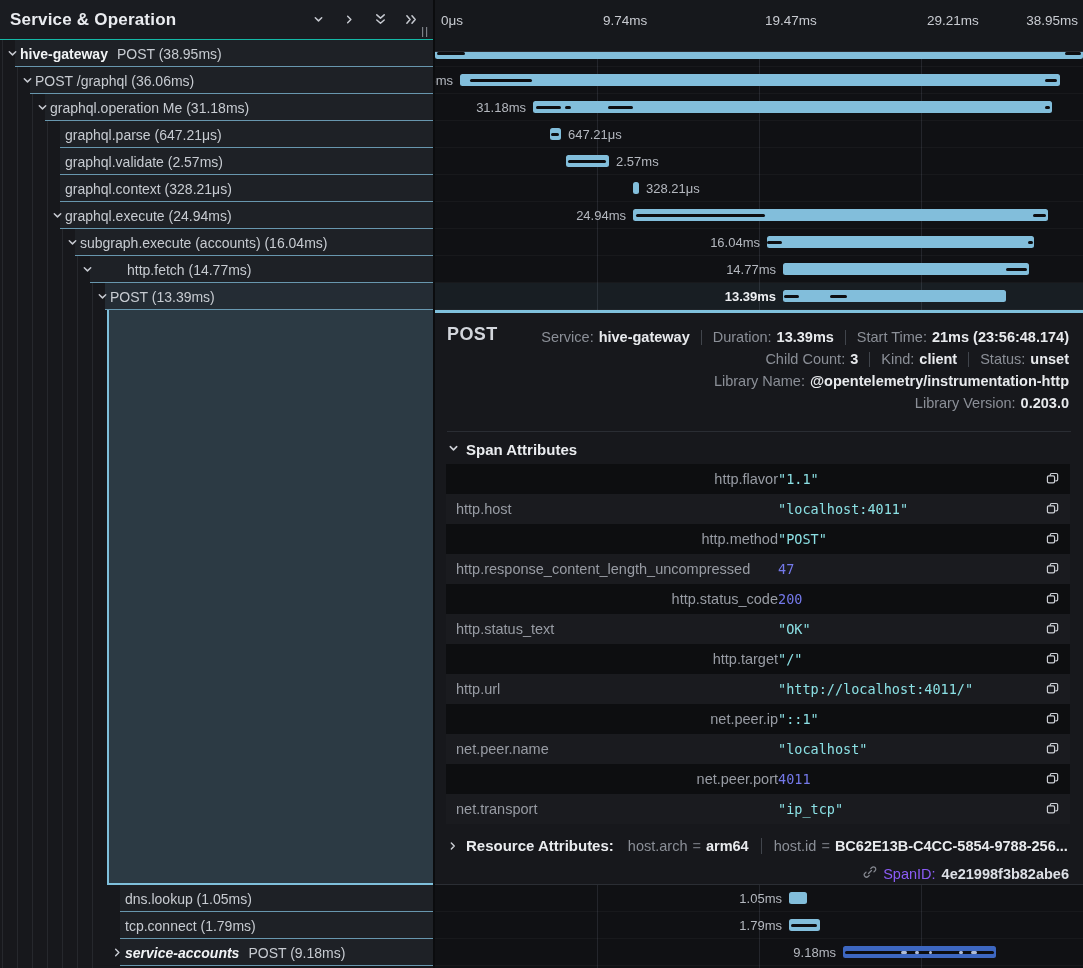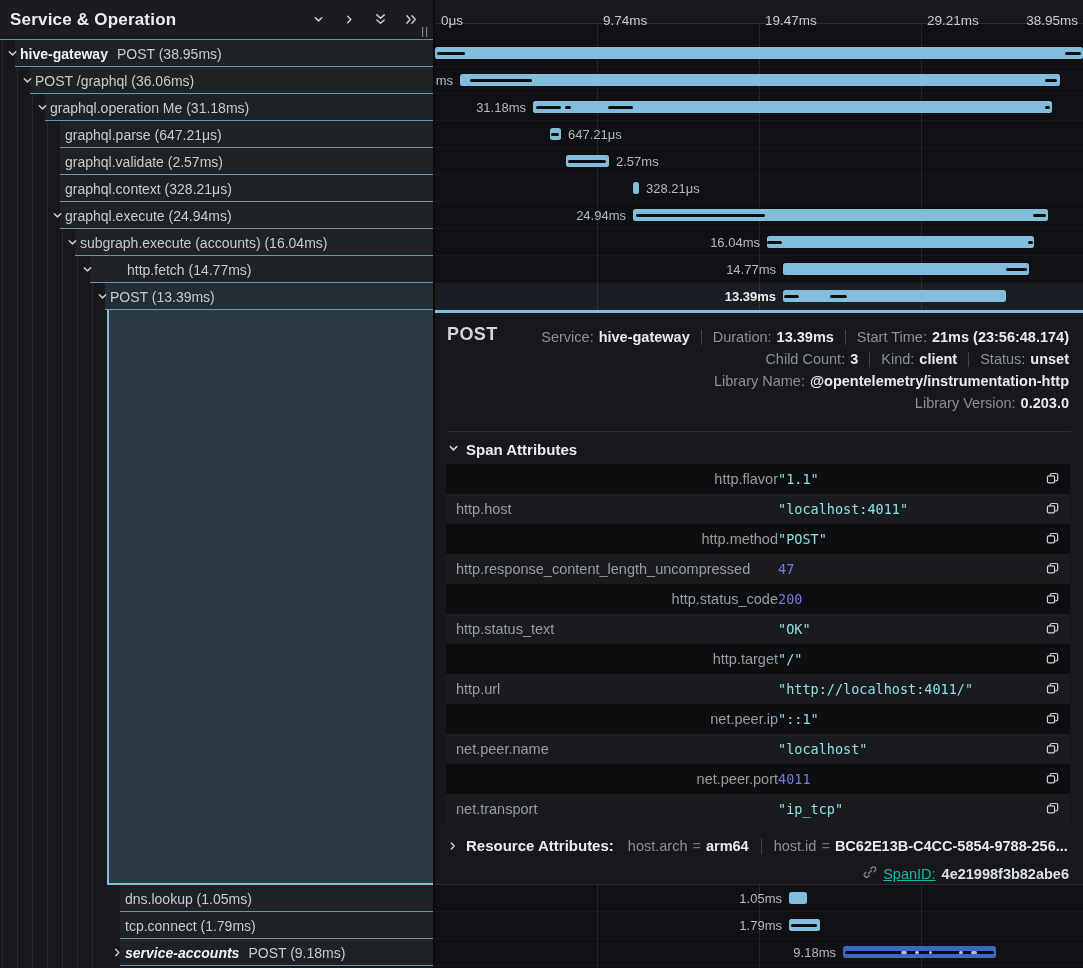--- a/index.html
+++ b/index.html
@@ -13,21 +13,21 @@
   .pane-divider { position:absolute; left:433px; top:0; width:2px; height:968px; background:#0b0c0e; z-index:40; }
 
   
   .tree-header { position:absolute; left:0; top:0; width:434px; height:40px; background:#1a1c21;
                  border-bottom:1px solid #14b8a6; display:flex; align-items:center; padding:0 10px; z-index:20; }
   .tree-header-title { font-size:17px; font-weight:bold; color:#eaecf0; letter-spacing:.2px; flex:0 0 auto; }
   .tree-header-icons { margin-left:auto; display:flex; align-items:center; gap:13px; padding-right:4px; }
   .hicon { width:18px; height:18px; display:flex; align-items:center; justify-content:center; cursor:pointer; }
   .resize-handle { position:absolute; right:5px; bottom:2px; color:#9a9da5; font-size:11px; letter-spacing:1px; cursor:col-resize; }
 
-  .timeline-header { position:absolute; left:435px; top:0; width:648px; height:24px; background:#16181c;
+  .timeline-header { position:absolute; left:435px; top:0; width:648px; height:52px; background:#16181c;
                      border-bottom:1px solid #2b2d33; z-index:20; }
   .tick-label { position:absolute; top:0; height:40px; display:flex; align-items:center;
                 font-size:13.5px; color:#c8cbd1; padding-left:6px; }
   .tick-label.last { padding-left:0; padding-right:5px; }
 
   
   .gridline { position:absolute; top:0; width:1px; height:968px; background:#24262c; z-index:1; }
 
   
   .guides { position:absolute; left:0; top:40px; width:435px; height:928px; z-index:1; pointer-events:none; }
@@ -86,21 +86,21 @@
   .copy-btn { margin-left:auto; width:16px; height:16px; display:flex; align-items:center; justify-content:center; cursor:pointer; }
 
   .resource-line { position:absolute; left:13px; top:524px; display:flex; align-items:center; font-size:14.5px; }
   .resource-heading { font-size:15px; font-weight:bold; color:#eaecef; margin:0 14px 0 8px; }
   .res-key { color:#8b8f97; }
   .res-eq  { color:#6f7279; margin:0 5px; }
   .res-val { color:#e8eaed; font-weight:bold; }
   .res-sep { width:1px; height:16px; background:#41454c; margin:0 12px; }
 
   .spanid-line { position:absolute; right:14px; top:552px; display:flex; align-items:center; gap:6px; font-size:14.5px; }
-  .spanid-label { color:#14b8a6;text-decoration:underline; }
+  .spanid-label { color:#8b5cf6; }
   .spanid-value { color:#dde0e6; font-weight:bold; }
 </style>
 </head>
 <body>
 
 <div class="app">
   <div class="left-bg"></div>
   <div class="right-bg"></div>
 
   <div class="guides" id="guides">

